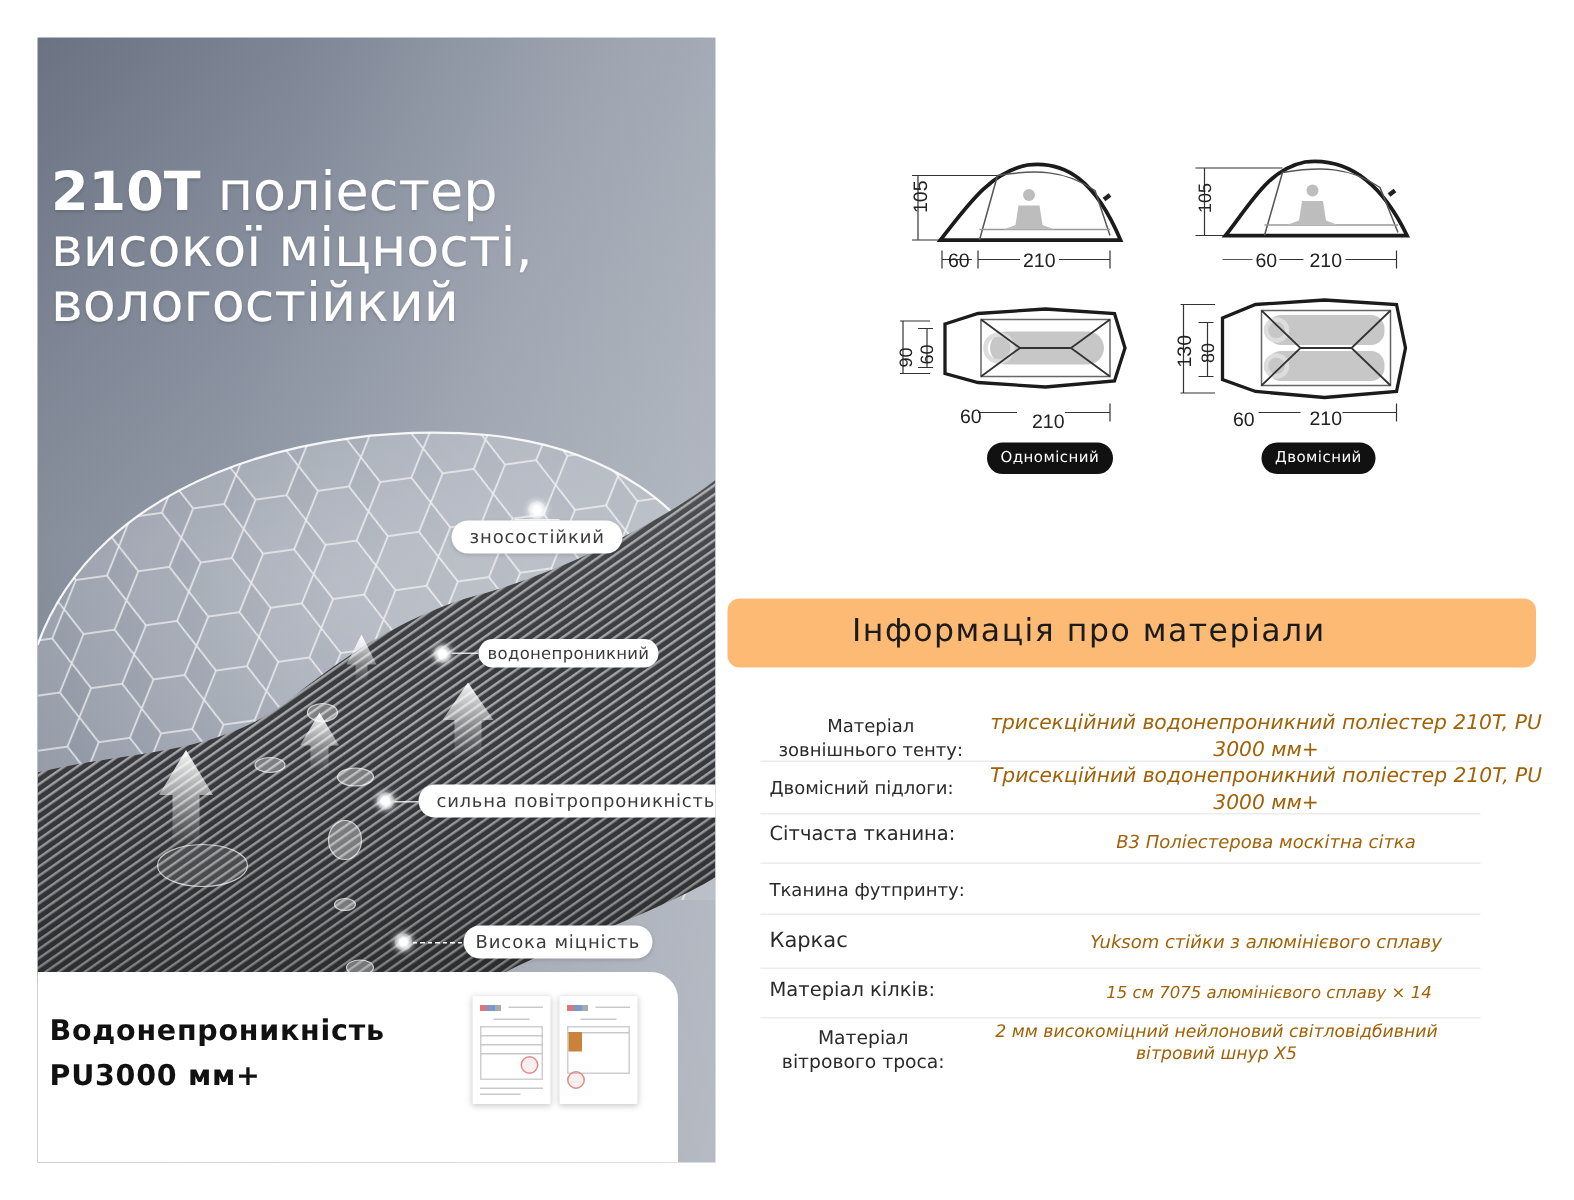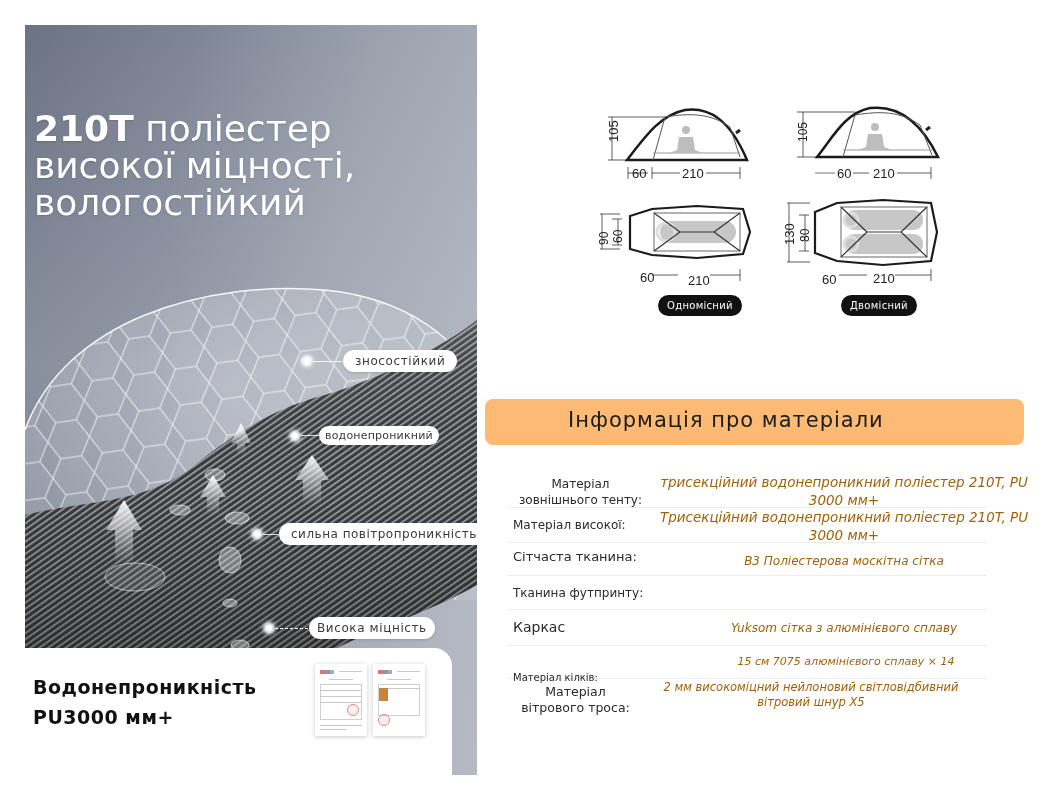--- a/index.html
+++ b/index.html
@@ -156,21 +156,21 @@
     </g>
 
     <g fill="url(#arrowGrad)">
       <path d="M95,230 L95,195 L86,195 L104,165 L122,195 L113,195 L113,230 Z" transform="translate(-5,20)"></path>
       <path d="M182,200 L182,182 L175,182 L188,160 L201,182 L194,182 L194,200 Z"></path>
       <path d="M212,140 L212,128 L206,128 L216,108 L226,128 L220,128 L220,140 Z"></path>
       <path d="M278,200 L278,175 L270,175 L287,150 L304,175 L296,175 L296,200 Z" transform="translate(0,-10)"></path>
     </g>
   </svg>
 
-  <div class="callout" style="left:276px; top:325px;">
+  <div class="callout" style="left:276px; top:309px;flex-direction:column;">
     <span class="dot"></span>
     <span class="line" style="width:30px;"></span>
     <span class="pill">зносостійкий</span>
   </div>
   <div class="callout" style="left:264px; top:401px;">
     <span class="dot"></span>
     <span class="line" style="width:18px;"></span>
     <span class="pill" style="padding:3px 6px; font-size:11px; letter-spacing:0.2px;">водонепроникний</span>
   </div>
   <div class="callout" style="left:226px; top:498px;">
@@ -315,35 +315,35 @@
 <div class="info-header">
   <span class="title">Інформація про матеріали</span>
 </div>
 
 <div class="specs">
   <div class="spec-row" style="top:0; height:42px;">
     <span class="spec-label" style="top:10px; width:135px; font-size:12px;">Матеріал зовнішнього тенту:</span>
     <span class="spec-value" style="top:7px; font-size:13.5px; width:370px;">трисекційний водонепроникний поліестер 210T, PU 3000 мм+</span>
   </div>
   <div class="spec-row" style="top:42px; height:35px;">
-    <span class="spec-label" style="top:9px; font-size:12px;">Матеріал високої:</span>
+    <span class="spec-label" style="top:9px; font-size:12px;">Двомісний підлоги:</span>
     <span class="spec-value" style="top:0; font-size:13.5px; width:370px;">Трисекційний водонепроникний поліестер 210T, PU 3000 мм+</span>
   </div>
   <div class="spec-row" style="top:77px; height:33px;">
     <span class="spec-label" style="top:6px; font-size:13px;">Сітчаста тканина:</span>
     <span class="spec-value" style="top:9px; font-size:12px;">B3 Поліестерова москітна сітка</span>
   </div>
   <div class="spec-row" style="top:110px; height:34px;">
     <span class="spec-label" style="top:9px; font-size:12px;">Тканина футпринту:</span>
   </div>
   <div class="spec-row" style="top:144px; height:36px;">
     <span class="spec-label" style="top:9px; font-size:14px;">Каркас</span>
-    <span class="spec-value" style="top:9px; font-size:12px;">Yuksom сітка з алюмінієвого сплаву</span>
+    <span class="spec-value" style="top:9px; font-size:12px;">Yuksom стійки з алюмінієвого сплаву</span>
   </div>
   <div class="spec-row" style="top:180px; height:33px;">
-    <span class="spec-label" style="top:24px; font-size:10px;">Матеріал кілків:</span>
+    <span class="spec-label" style="top:7px; font-size:13px;">Матеріал кілків:</span>
     <span class="spec-value" style="left:154px; top:7px; font-size:11px;">15 см 7075 алюмінієвого сплаву × 14</span>
   </div>
   <div class="spec-row last" style="top:213px; height:40px;">
     <span class="spec-label" style="top:5px; width:125px; font-size:12.5px;">Матеріал вітрового троса:</span>
     <span class="spec-value" style="left:154px; top:1px; width:300px; font-size:11.5px; line-height:15px;">2 мм високоміцний нейлоновий світловідбивний вітровий шнур X5</span>
   </div>
 </div>
 
 </body></html>

